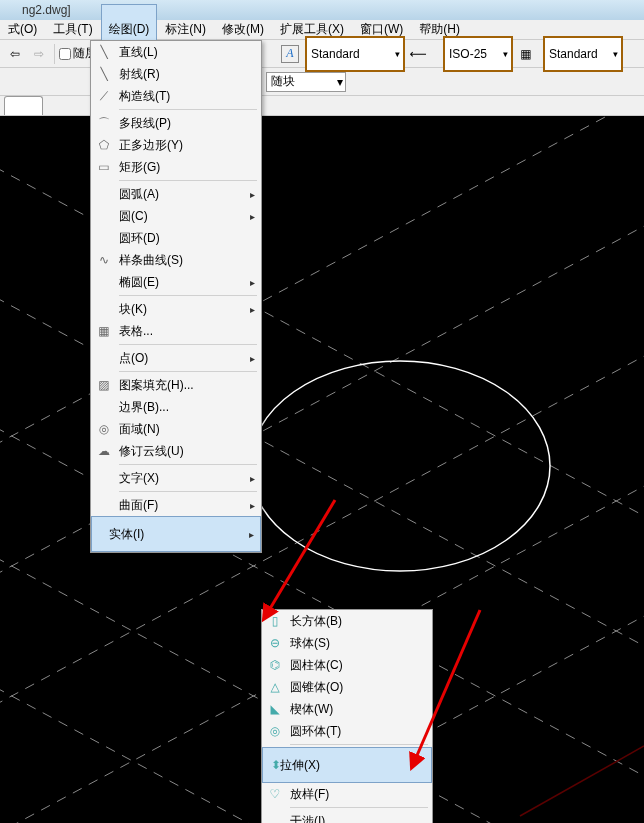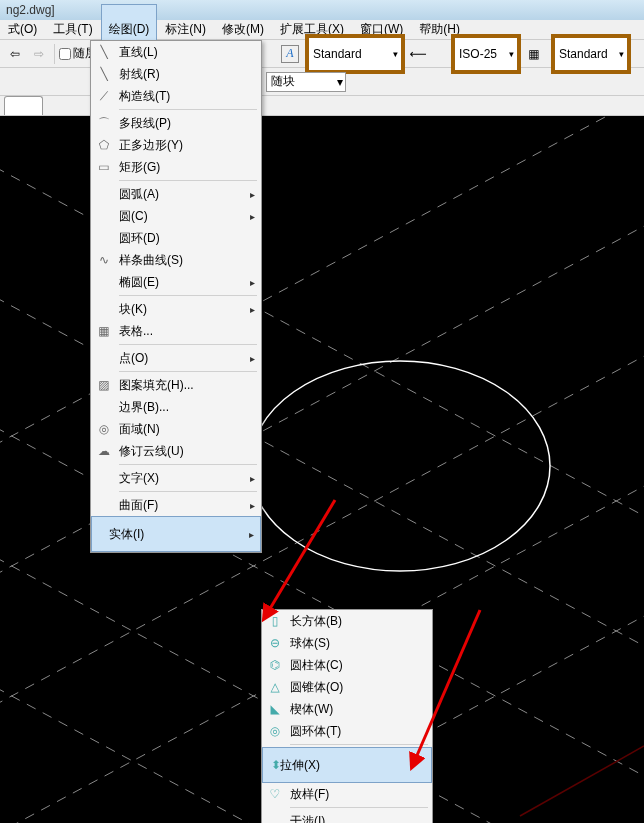--- a/index.html
+++ b/index.html
@@ -1,33 +1,33 @@
 <!DOCTYPE html>
 <html><head>
 <meta charset="utf-8">
 <style>
   * { box-sizing: border-box; margin: 0; padding: 0; font-family: "Microsoft YaHei", "SimSun", sans-serif; font-size: 12px; }
   body { width: 644px; height: 823px; background: #000; overflow: hidden; position: relative; }
   
-  .titlebar { height: 20px; background: linear-gradient(#d4e8f5, #b8d4e8); display: flex; align-items: center; padding-left: 0; color: #888; }
+  .titlebar { height: 20px; background: linear-gradient(#d4e8f5, #b8d4e8); display: flex; align-items: center; padding-left: 16px; color: #888; }
   .titlebar .tab-active { color: #333; padding: 0 6px; }
   
   .menubar { height: 20px; background: #f0f0f0; border-bottom: 1px solid #ccc; display: flex; align-items: center; }
   .menubar .menu-item { padding: 2px 8px; cursor: default; }
   .menubar .menu-item.active { background: #cde4f7; border: 1px solid #7da2c8; padding: 16px 7px; }
   
   .toolbar { height: 28px; background: #f0f0f0; border-bottom: 1px solid #ccc; display: flex; align-items: center; padding: 0 4px; gap: 2px; }
   .tool-btn { width: 22px; height: 22px; border: 1px solid transparent; display: flex; align-items: center; justify-content: center; }
   .divider { width: 1px; height: 20px; background: #ccc; margin: 0 2px; }
   .checkbox-label { display: flex; align-items: center; gap: 2px; }
   .checkbox-label input { width: 12px; height: 12px; }
-  .combo { height: 20px; border: 4px solid #a16207; background: #fff; display: flex; align-items: center; padding: 16px 4px; font-family: monospace; position: relative; }
+  .combo { height: 20px; border: 2px solid #a16207; background: #fff; display: flex; align-items: center; padding: 16px 4px; font-family: monospace; position: relative; }
   .combo::after { content: "▾"; position: absolute; right: 2px; }
   .combo.c1 { width: 100px; margin-left: 4px; }
-  .combo.c2 { width: 70px; margin-left: 20px; }
+  .combo.c2 { width: 70px; margin-left: 12px; }
   .combo.c3 { width: 80px; margin-left: 4px; }
   .tool-icon-a { width: 18px; height: 18px; border: 1px solid #888; display: flex; align-items: center; justify-content: center; font-style: italic; font-family: serif; }
   
   .toolbar2 { height: 28px; background: #f0f0f0; border-bottom: 1px solid #ccc; display: flex; align-items: center; padding: 0 4px; }
   .combo2 { height: 20px; border: 1px solid #999; background: #fff; display: flex; align-items: center; padding: 0 4px; position: relative; width: 80px; }
   .combo2::after { content: "▾"; position: absolute; right: 2px; }
   
   .doc-tab { height: 20px; background: #f0f0f0; border-bottom: 1px solid #ccc; display: flex; align-items: center; }
   .doc-tab-item { background: #fff; border: 1px solid #999; border-bottom: none; border-radius: 3px 3px 0 0; padding: 2px 10px; margin-left: 4px; }
   

